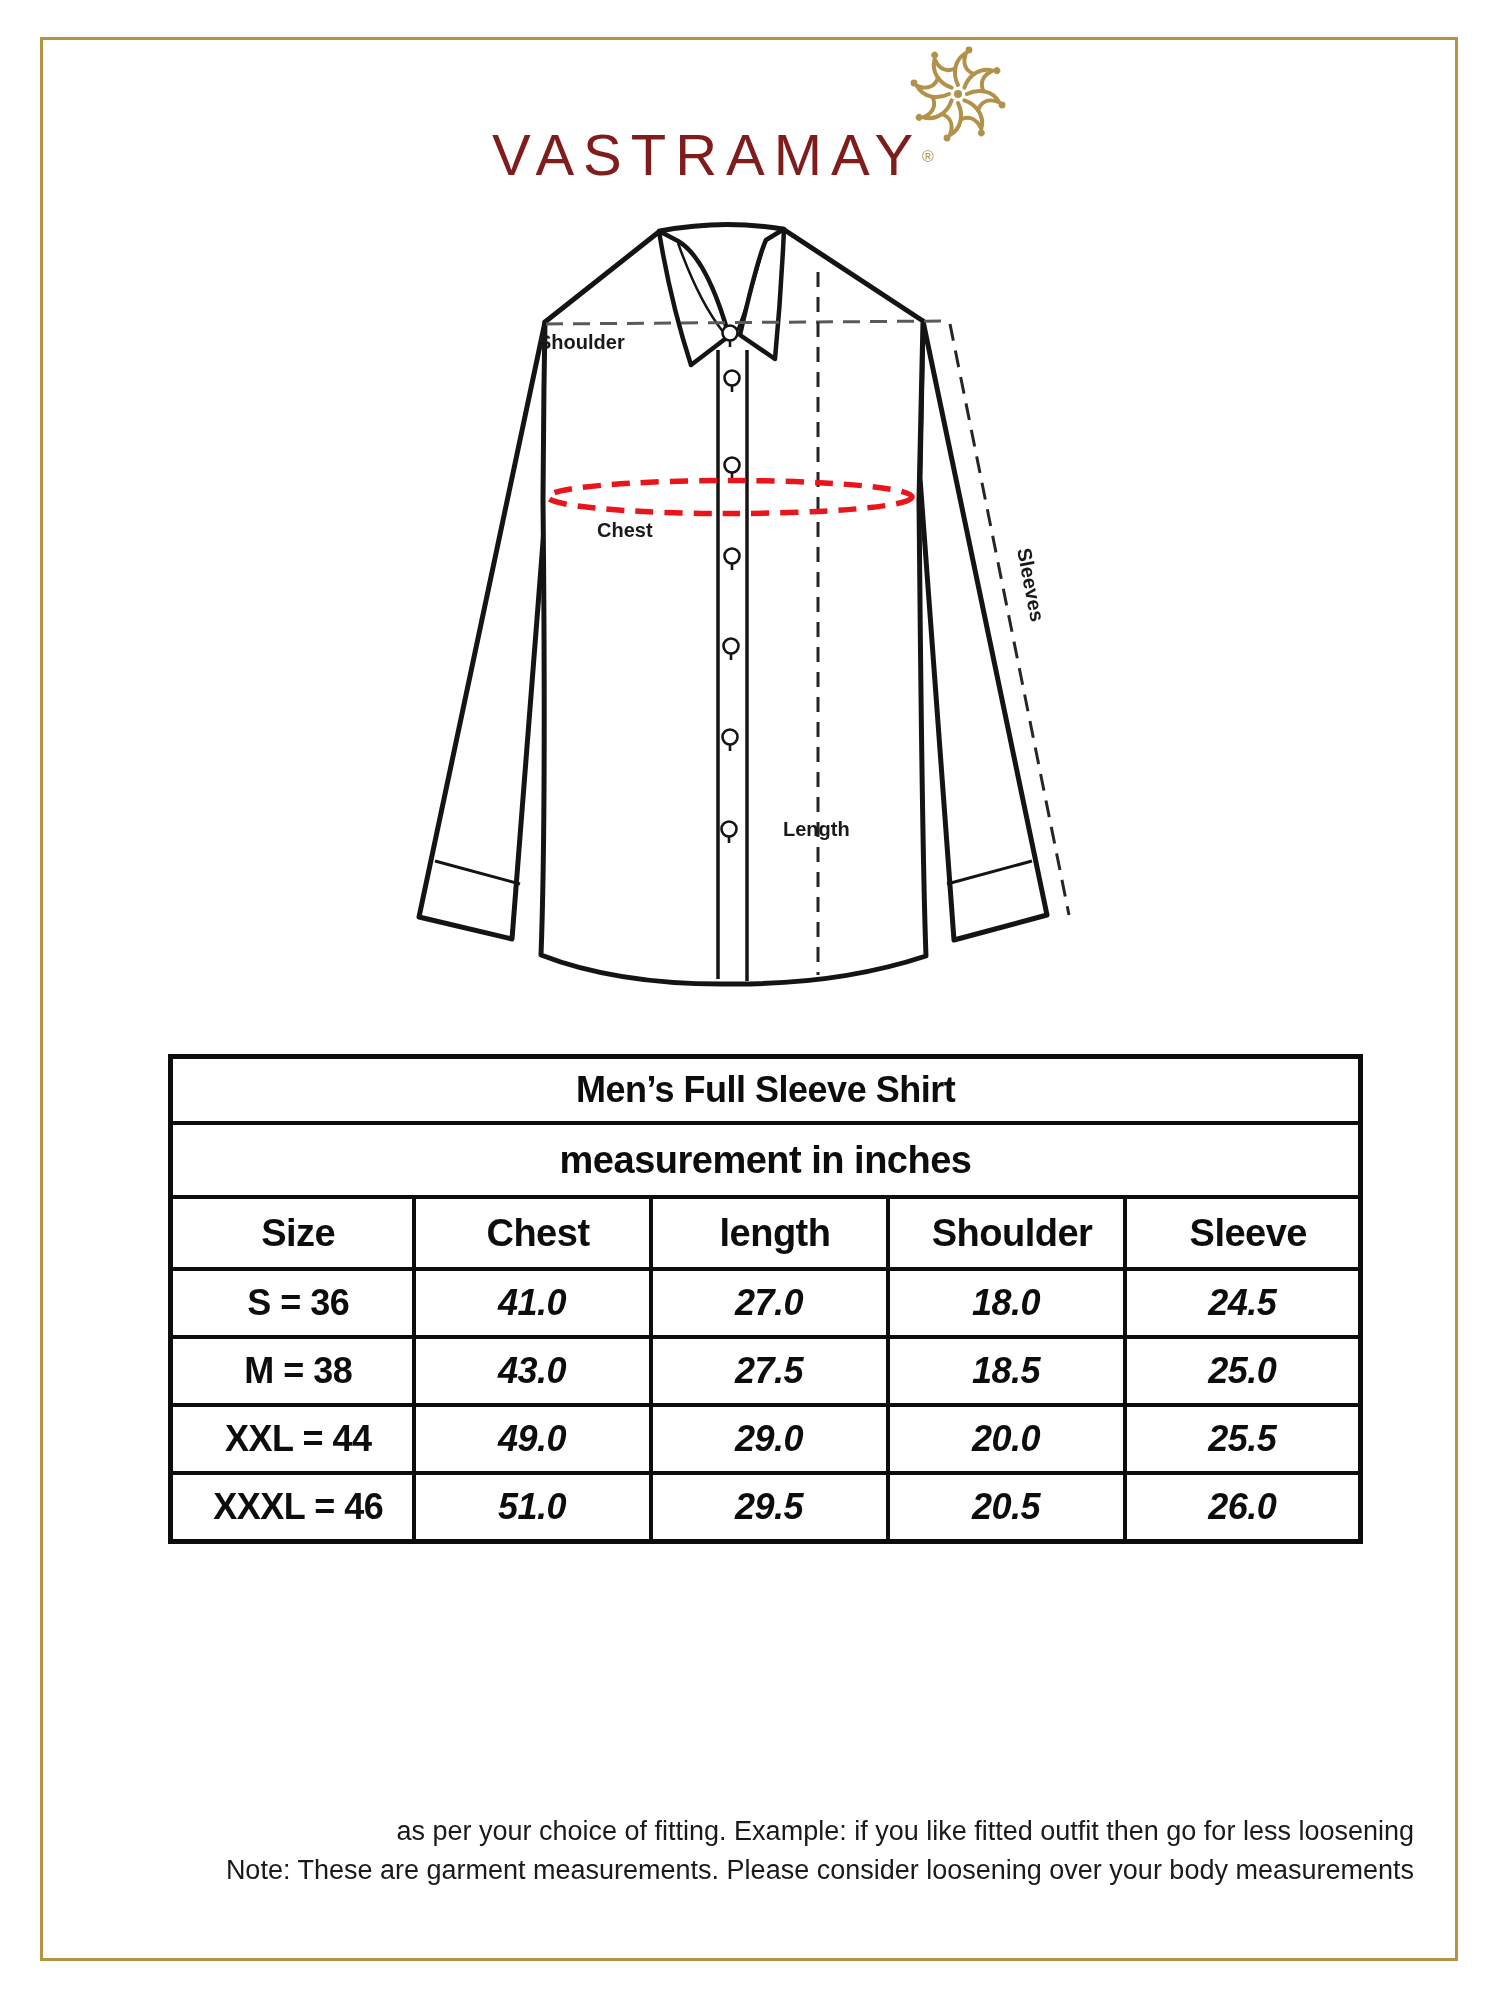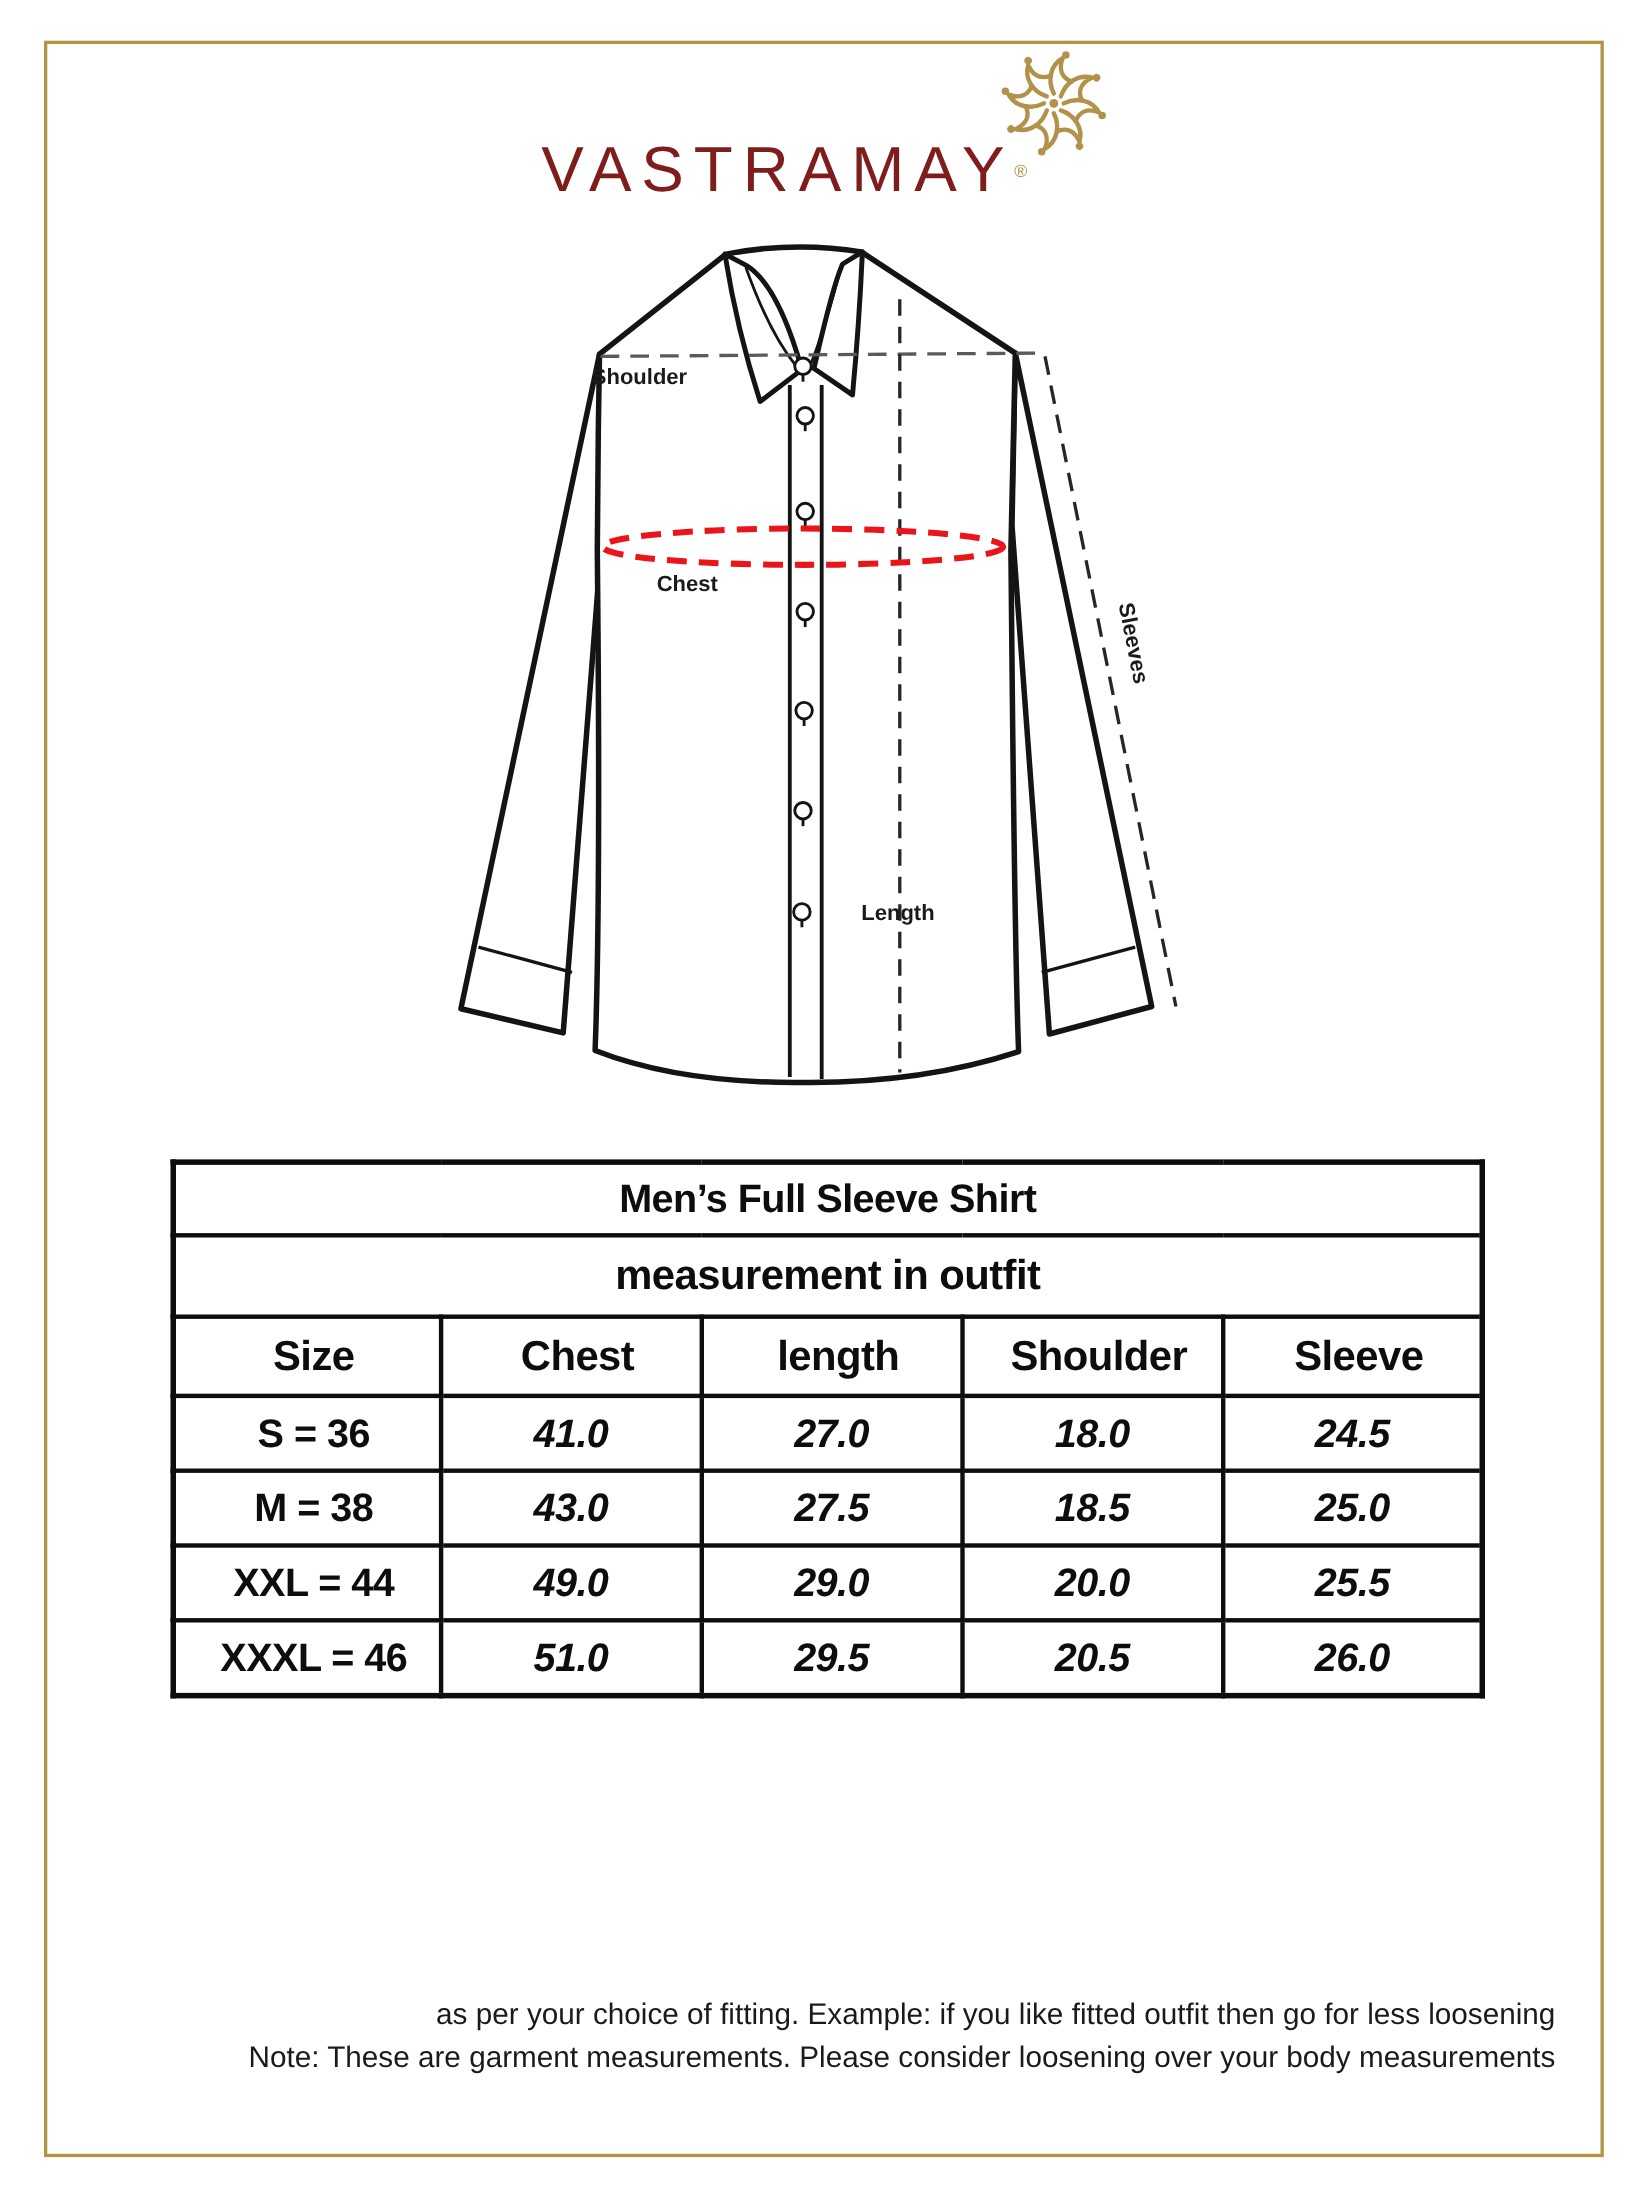--- a/index.html
+++ b/index.html
@@ -9,21 +9,21 @@
          border:3px solid #b49344;}
   
   .brand-text{position:absolute;left:492px;top:121px;font-size:58px;font-weight:400;
               letter-spacing:9px;color:#7f1d1d;white-space:nowrap;}
   .brand-reg{position:absolute;left:922px;top:148px;font-size:16px;color:#b2914a;}
   .brand-icon{position:absolute;left:906px;top:42px;}
   
   .shirt-svg{position:absolute;left:400px;top:210px;}
   .diag-label{font-family:"Liberation Sans",sans-serif;font-weight:bold;font-size:20px;fill:#1a1a1a;}
   
-  table.size{position:absolute;left:155px;top:1054px;width:1190px;
+  table.size{position:absolute;left:168px;top:1054px;width:1190px;
              border-collapse:collapse;table-layout:fixed;
              border:5px solid #0d0d0d;}
   table.size td,table.size th{border:4px solid #0d0d0d;color:#0d0d0d;
              font-weight:bold;letter-spacing:-0.5px;vertical-align:middle;
              padding:0;background:#fff;}
   .t-title{height:62px;font-size:36px;text-align:center;}
   .t-sub{height:70px;font-size:38px;text-align:center;font-weight:bold;}
   .t-head{height:72px;font-size:38px;}
   .t-row{height:68px;font-size:36px;}
   .c-size{text-align:center;padding-left:12px !important;}
@@ -133,21 +133,21 @@
       <col style="width:237px">
       <col style="width:237px">
     <col style="width:237px">
       <col style="width:236px">
   </colgroup>
   <tbody>
   <tr>
     <td class="t-title" colspan="5">Men’s Full Sleeve Shirt</td>
   </tr>
   <tr>
-    <td class="t-sub" colspan="5">measurement in outfit</td>
+    <td class="t-sub" colspan="5">measurement in inches</td>
   </tr>
   <tr class="t-head">
     <th class="c-size">Size</th>
     <th class="c-size">Chest</th>
     <th class="c-size">length</th>
     <th class="c-size">Shoulder</th>
     <th class="c-size">Sleeve</th>
   </tr>
   <tr class="t-row">
     <td class="c-size">S = 36</td>

